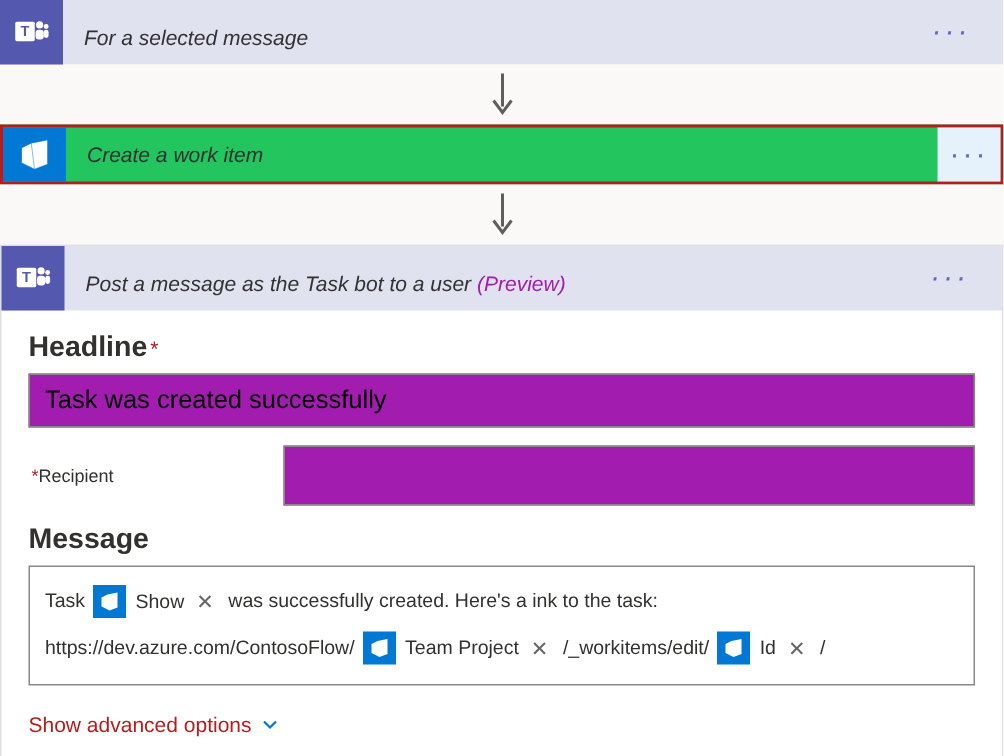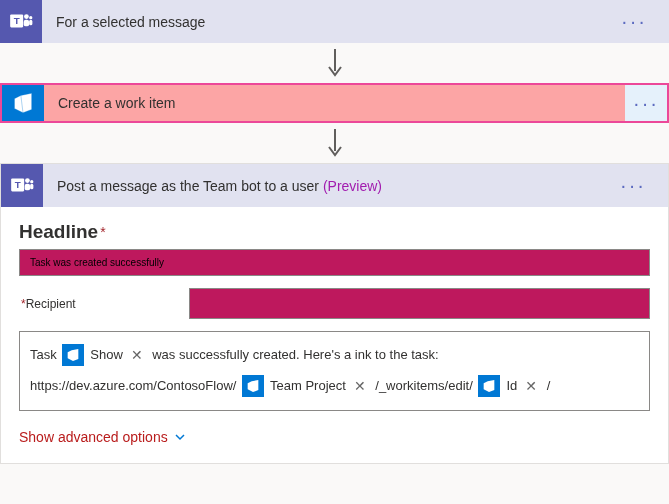--- a/index.html
+++ b/index.html
@@ -1,37 +1,37 @@
 <!DOCTYPE html>
 <html><head>
 <meta charset="utf-8">
 <style>
 * { box-sizing: border-box; margin: 0; padding: 0; }
 body { font-family: 'Segoe UI', Tahoma, sans-serif; font-size: 14px; color: #323130; background: #faf9f8; width: 669px; }
 .step { display: flex; align-items: stretch; }
 .step-icon-box { width: 42px; display: flex; align-items: center; justify-content: center; flex-shrink: 0; }
-.step-header { display: flex; align-items: center; padding: 10px 14px; flex: 1; }
+.step-header { display: flex; align-items: flex-end; padding: 10px 14px; flex: 1; font-style: italic; }
 .step-title { flex: 1; font-size: 14px; color: #323130; }
 .preview-tag { color: #a21caf; }
 .more-dots { color: #5c6bc0; font-size: 20px; letter-spacing: 2px; cursor: pointer; padding: 0 8px; }
 .step1 { background: #e1e2f0; }
 .step1 .step-icon-box { background: #5558af; }
-.step2 { background: #fca5a5; border: 2px solid #ec4899; }
+.step2 { background: #22c55e; border: 2px solid #b91c1c; }
 .step2 .step-icon-box { background: #0078d4; }
 .step3-wrap { background: #fff; border: 1px solid #e1dfdd; }
 .step3-head { background: #e1e2f0; display: flex; align-items: stretch; }
 .step3-head .step-icon-box { background: #5558af; }
 .arrow-row { display: flex; justify-content: center; padding: 4px 0; background: #faf9f8; }
 .arrow-svg { width: 20px; height: 32px; }
 .form-body { padding: 14px 18px 4px; }
 .label-row { display: flex; align-items: center; margin-bottom: 6px; }
 .fld-label { font-weight: 700; font-size: 19px; }
 .req-star { color: #a4262c; margin-left: 2px; }
 .small-label { font-size: 12px; }
-.input-box { width: 100%; border: 1px solid #8a8886; padding: 7px 10px; font-size: 10px; background: #be185d; }
+.input-box { width: 100%; border: 1px solid #8a8886; padding: 7px 10px; font-size: 17px; background: #a21caf; }
 .row-split { display: flex; align-items: center; margin: 12px 0; }
 .row-split .side-label { width: 170px; font-size: 12px; }
 .row-split .input-box { flex: 1; padding: 9px; }
 .msg-box { border: 1px solid #8a8886; padding: 8px 10px; line-height: 2.2; font-size: 13px; }
 .token { display: inline-flex; align-items: center; vertical-align: middle; margin: 0 2px; }
 .token-icon { width: 22px; height: 22px; background: #0078d4; display: inline-flex; align-items: center; justify-content: center; margin-right: 2px; }
 .token-label { padding: 0 4px; }
 .token-x { color: #666; padding: 0 4px; font-size: 14px; cursor: pointer; }
 .adv-row { padding: 14px 18px 18px; }
 .adv-link { color: #b91c1c; font-size: 14px; cursor: pointer; display: inline-flex; align-items: center; }
@@ -94,21 +94,21 @@
       <svg class="teams-svg" viewBox="0 0 24 24">
           <rect x="2" y="5" width="12" height="12" rx="1" fill="#fff"></rect>
           <text x="8" y="14" font-size="9" font-weight="bold" text-anchor="middle" fill="#5558af">T</text>
           <circle cx="17" cy="7" r="2.2" fill="#fff"></circle>
           <rect x="14.5" y="10" width="5" height="6" rx="2" fill="#fff"></rect>
           <circle cx="21" cy="8" r="1.5" fill="#fff"></circle>
           <rect x="19.5" y="10" width="3" height="5" rx="1.5" fill="#fff"></rect>
         </svg>
     </div>
     <div class="step-header">
-      <span class="step-title"><span>Post a message as the Team bot to a user </span><span class="preview-tag">(Preview)</span></span>
+      <span class="step-title"><span>Post a message as the Task bot to a user </span><span class="preview-tag">(Preview)</span></span>
       <span class="more-dots">···</span>
     </div>
   </div>
 
   <div class="form-body">
     
     <div class="label-row">
       <span class="fld-label">Headline</span>
       <span class="req-star">*</span>
     </div>
@@ -116,20 +116,23 @@
 
     
     <div class="row-split">
       <div class="side-label">
         <span class="req-star small-label">*</span><span class="small-label">Recipient</span>
       </div>
       <input class="input-box" style="">
     </div>
 
     
+    <div class="label-row">
+      <span class="fld-label">Message</span>
+    </div>
     <div class="msg-box">
       <span>Task </span>
       <span class="token">
         <span class="token-icon">
             <svg class="azdo-mini" viewBox="0 0 24 24">
               <path d="M4 8 L10 5 L20 3 L20 18 L12 21 L4 17 Z" fill="#fff"></path>
             </svg>
           </span>
         <span class="token-label">Show</span>
         <span class="token-x">✕</span>

